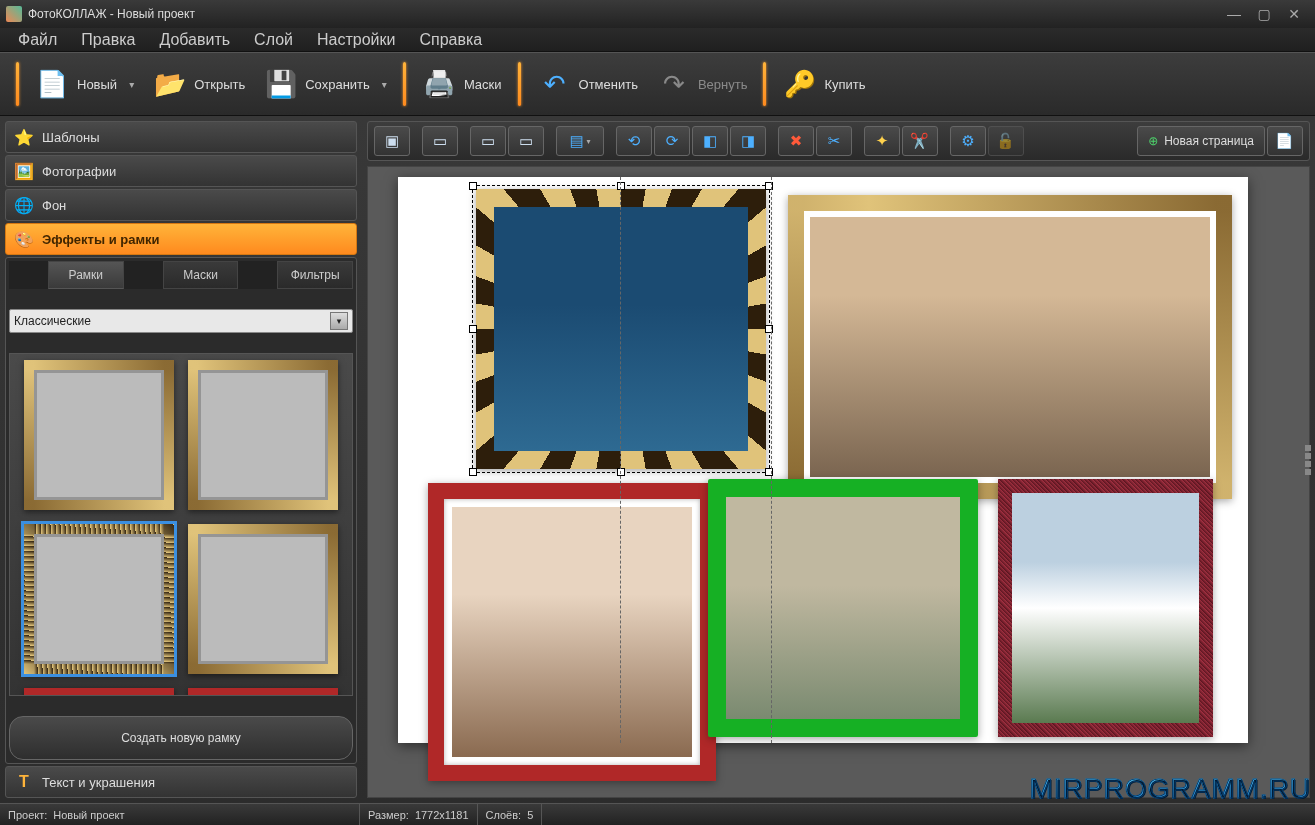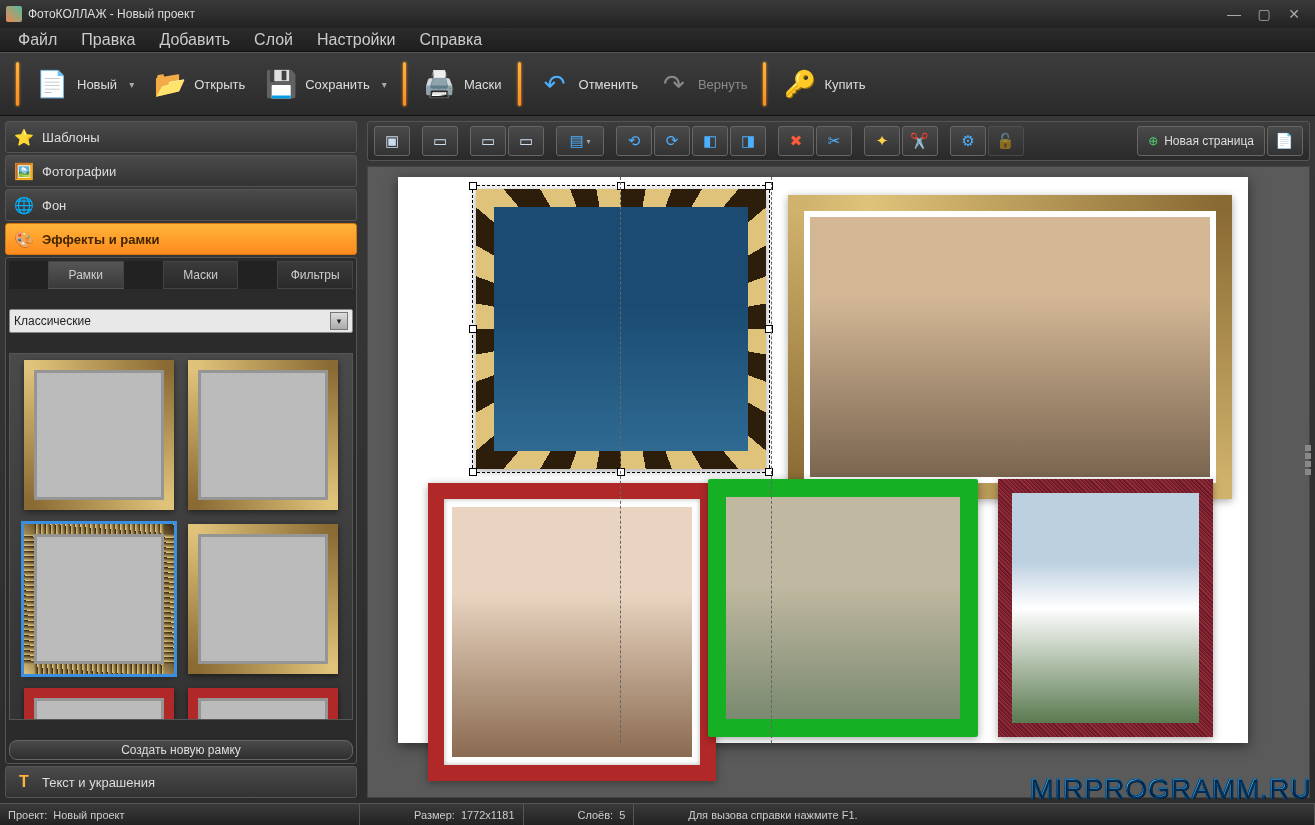--- a/index.html
+++ b/index.html
@@ -36,21 +36,21 @@
   .category-select { margin:20px 0; height:24px; background:#e8e8e8; border:1px solid #888; color:#222; font-size:12px; padding:0 4px; display:flex; align-items:center; justify-content:space-between; border-radius:2px; cursor:pointer; }
   .category-select .sel-btn { width:18px; height:18px; background:linear-gradient(#ddd,#aaa); border:1px solid #777; text-align:center; font-size:9px; line-height:16px; }
 
   .frames-grid { flex:1; overflow:auto; background: linear-gradient(#4a4a4a,#333); padding:6px 14px; display:grid; grid-template-columns:1fr 1fr; gap:14px; border:1px solid #555; }
   .frame-item { aspect-ratio:1; background:#bbb; border:10px solid; box-shadow: inset 0 0 0 3px rgba(0,0,0,.2), 0 2px 6px rgba(0,0,0,.5); cursor:pointer; }
   .frame-item.gold { border-color:#b48b46; border-image: linear-gradient(45deg,#8a6a33,#e0c37a,#8a6a33) 1; }
   .frame-item.ornate { border-color:#3a2b15; border-image: repeating-linear-gradient(45deg,#e0c37a,#3a2b15 4px) 1; }
   .frame-item.ornate.selected { outline:3px solid #3b8fe0; outline-offset:0; }
   .frame-item.red { border-color:#b02828; }
 
-  .create-btn { margin-top:20px; height:20px; background:linear-gradient(#4a4a4a,#2e2e2e); border:1px solid #666; color:#ddd; font-size:12px; border-radius:8px; cursor:pointer; display:flex; align-items:center; justify-content:center; }
+  .create-btn { margin-top:20px; height:44px; background:linear-gradient(#4a4a4a,#2e2e2e); border:1px solid #666; color:#ddd; font-size:12px; border-radius:14px; cursor:pointer; display:flex; align-items:center; justify-content:center; }
 
   .canvas-area { flex:1; background: linear-gradient(#383838,#2c2c2c); padding:5px; display:flex; flex-direction:column; position:relative; }
   .canvas-toolbar { height:40px; background:linear-gradient(#3d3d3d,#2a2a2a); border:1px solid #555; border-radius:3px; display:flex; align-items:center; padding:0 6px; gap:2px; }
   .ctb-btn { width:36px; height:30px; background:linear-gradient(#4a4a4a,#333); border:1px solid #666; border-radius:3px; display:flex; align-items:center; justify-content:center; cursor:pointer; font-size:15px; color:#cde; }
   .ctb-btn.wide { width:48px; }
   .ctb-btn.drop::after { content:"▾"; font-size:8px; margin-left:3px; color:#aaa; }
   .ctb-sep { width:8px; }
   .ctb-page-btn { height:30px; background:linear-gradient(#4a4a4a,#333); border:1px solid #666; border-radius:3px; display:flex; align-items:center; padding:0 10px; gap:6px; color:#ddd; font-size:12px; cursor:pointer; }
 
   .canvas-scroll { flex:1; background:#5a5a5a; border:1px solid #444; margin-top:5px; overflow:auto; position:relative; }
@@ -73,21 +73,21 @@
 
   .pf5 { left:600px; top:302px; width:215px; height:258px; border:14px solid #8a2030; border-image: repeating-linear-gradient(45deg,#5a1520,#a03040 3px) 14; }
   .pf5 .pf-inner { background: linear-gradient(180deg,#bcd0e0 30%,#fff 50%,#5a7a50); }
 
   .sel-box { position:absolute; border:1px dashed #000; pointer-events:none; }
   .sel-handle { position:absolute; width:8px; height:8px; background:#fff; border:1px solid #000; }
 
   .right-strip { position:absolute; right:0; top:50%; width:10px; transform:translateY(-50%); display:flex; flex-direction:column; gap:2px; }
   .right-strip span { width:6px; height:6px; background:#888; }
 
-  .statusbar { height:22px; background:linear-gradient(#3a3a3a,#222); display:flex; align-items:center; color:#ccc; font-size:11px; border-top:1px solid #555;gap:46px; }
+  .statusbar { height:22px; background:linear-gradient(#3a3a3a,#222); display:flex; align-items:center; color:#ccc; font-size:11px; border-top:1px solid #555; }
   .status-cell { padding:0 8px; border-right:1px solid #555; height:100%; display:flex; align-items:center; gap:6px; }
   .status-cell.flex { flex:1; }
 
   .watermark { position:absolute; right:4px; bottom:20px; font-family:Impact,Arial; font-size:28px; letter-spacing:1px;
     background: linear-gradient(#5bd0ff,#1a78c8); -webkit-background-clip:text; color:transparent;
     -webkit-text-stroke:1px #063a68; text-shadow:1px 1px 0 #001a33; pointer-events:none; }
 </style>
 </head>
 <body>
 
@@ -307,18 +307,15 @@
     <span>Новый проект</span>
   </div>
   <div class="status-cell">
     <span>Размер:</span>
     <span>1772x1181</span>
   </div>
   <div class="status-cell">
     <span>Слоёв:</span>
     <span>5</span>
   </div>
-  <div class="status-cell flex">
-    <span>Для вызова справки нажмите F1.</span>
-  </div>
 </div>
 
 <div class="watermark">MIRPROGRAMM.RU</div>
 
 </body></html>

